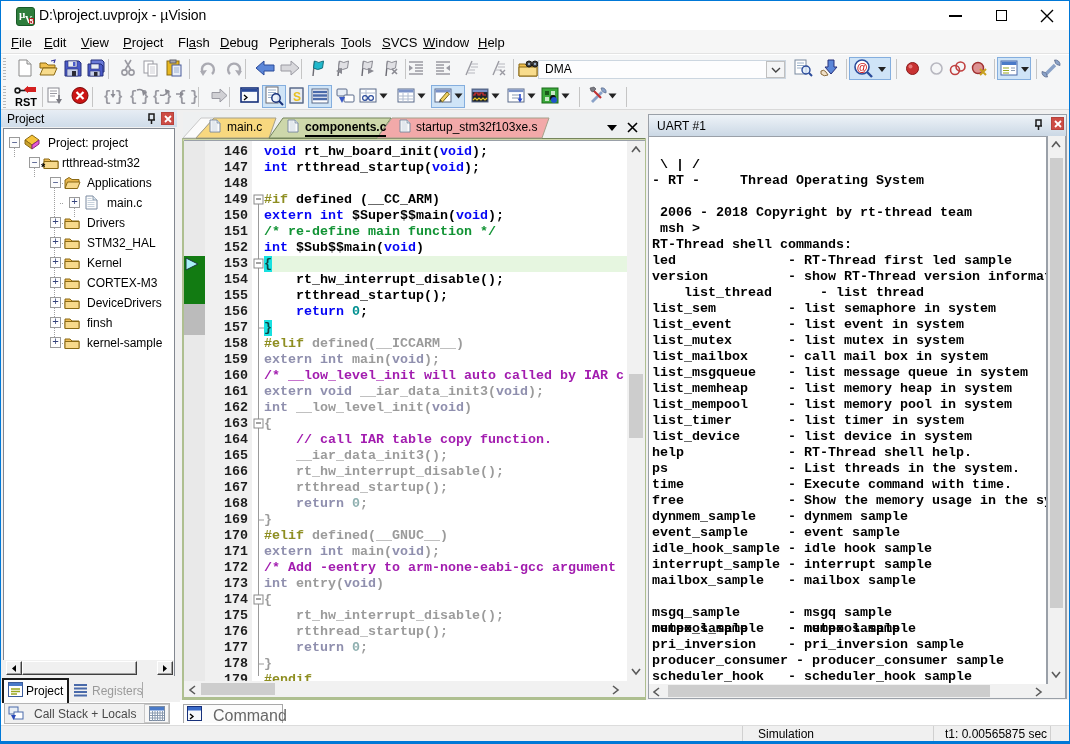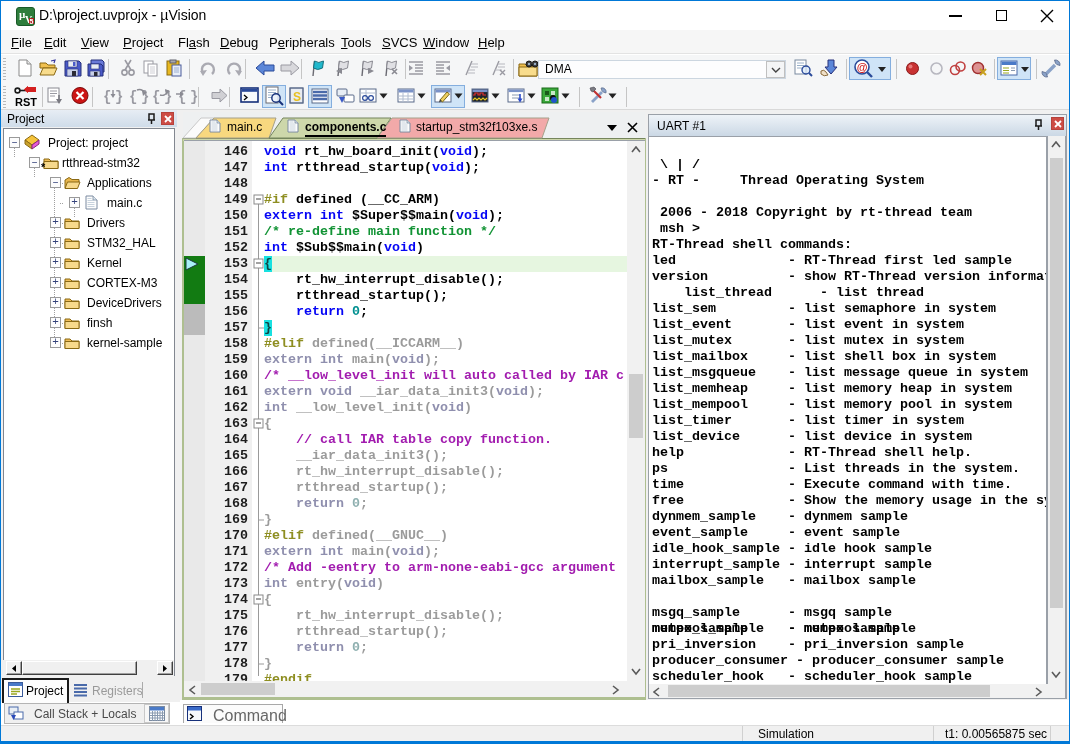--- a/index.html
+++ b/index.html
@@ -543,21 +543,21 @@
 <div class="cl" style="top:36px;left:3px;">- RT -     Thread Operating System</div>
 <div class="cl" style="top:68px;left:3px;"> 2006 - 2018 Copyright by rt-thread team</div>
 <div class="cl" style="top:84px;left:3px;padding-left:8px;">msh &gt;</div>
 <div class="cl" style="top:100px;left:3px;">RT-Thread shell commands:</div>
 <div class="cl" style="top:116px;left:3px;">led              - RT-Thread first led sample</div>
 <div class="cl" style="top:132px;left:3px;">version          - show RT-Thread version information</div>
 <div class="cl" style="top:148px;left:3px;margin-left:32px;">list_thread      - list thread</div>
 <div class="cl" style="top:164px;left:3px;">list_sem         - list semaphore in system</div>
 <div class="cl" style="top:180px;left:3px;">list_event       - list event in system</div>
 <div class="cl" style="top:196px;left:3px;">list_mutex       - list mutex in system</div>
-<div class="cl" style="top:212px;left:3px;">list_mailbox     - list shell box in system</div>
+<div class="cl" style="top:212px;left:3px;">list_mailbox     - call mail box in system</div>
 <div class="cl" style="top:228px;left:3px;">list_msgqueue    - list message queue in system</div>
 <div class="cl" style="top:244px;left:3px;">list_memheap     - list memory heap in system</div>
 <div class="cl" style="top:260px;left:3px;">list_mempool     - list memory pool in system</div>
 <div class="cl" style="top:276px;left:3px;">list_timer       - list timer in system</div>
 <div class="cl" style="top:292px;left:3px;">list_device      - list device in system</div>
 <div class="cl" style="top:308px;left:3px;">help             - RT-Thread shell help.</div>
 <div class="cl" style="top:324px;left:3px;">ps               - List threads in the system.</div>
 <div class="cl" style="top:340px;left:3px;">time             - Execute command with time.</div>
 <div class="cl" style="top:356px;left:3px;">free             - Show the memory usage in the system.</div>
 <div class="cl" style="top:372px;left:3px;">dynmem_sample    - dynmem sample</div>

